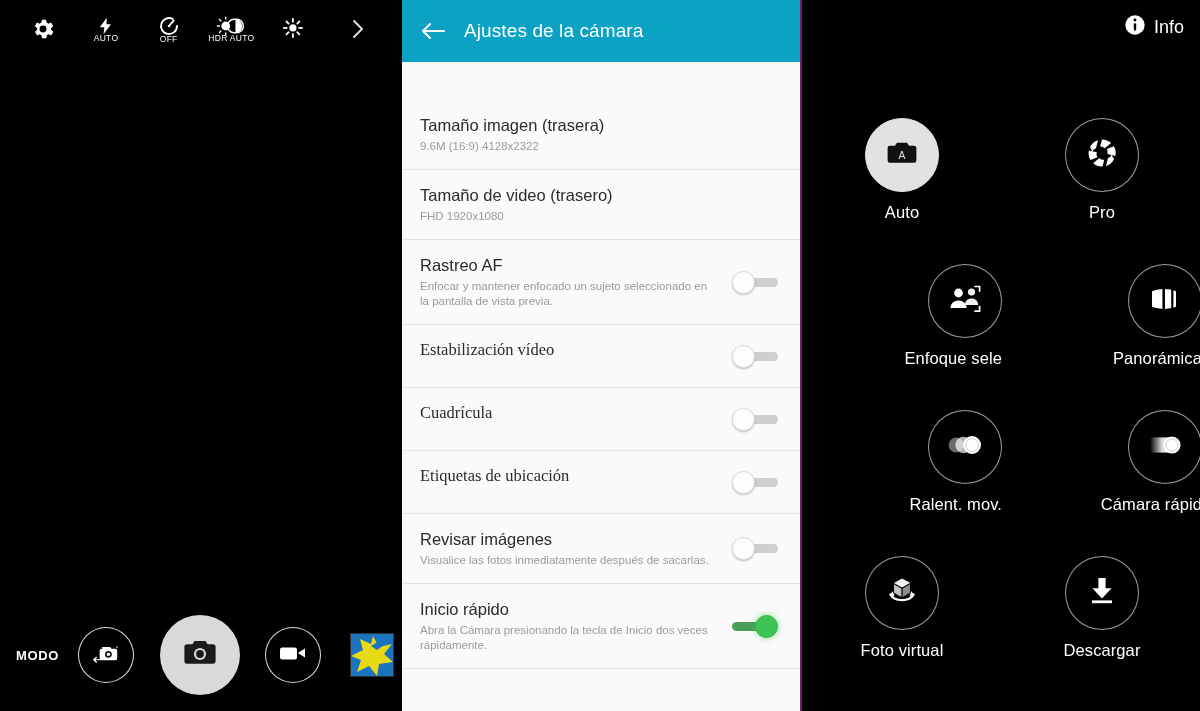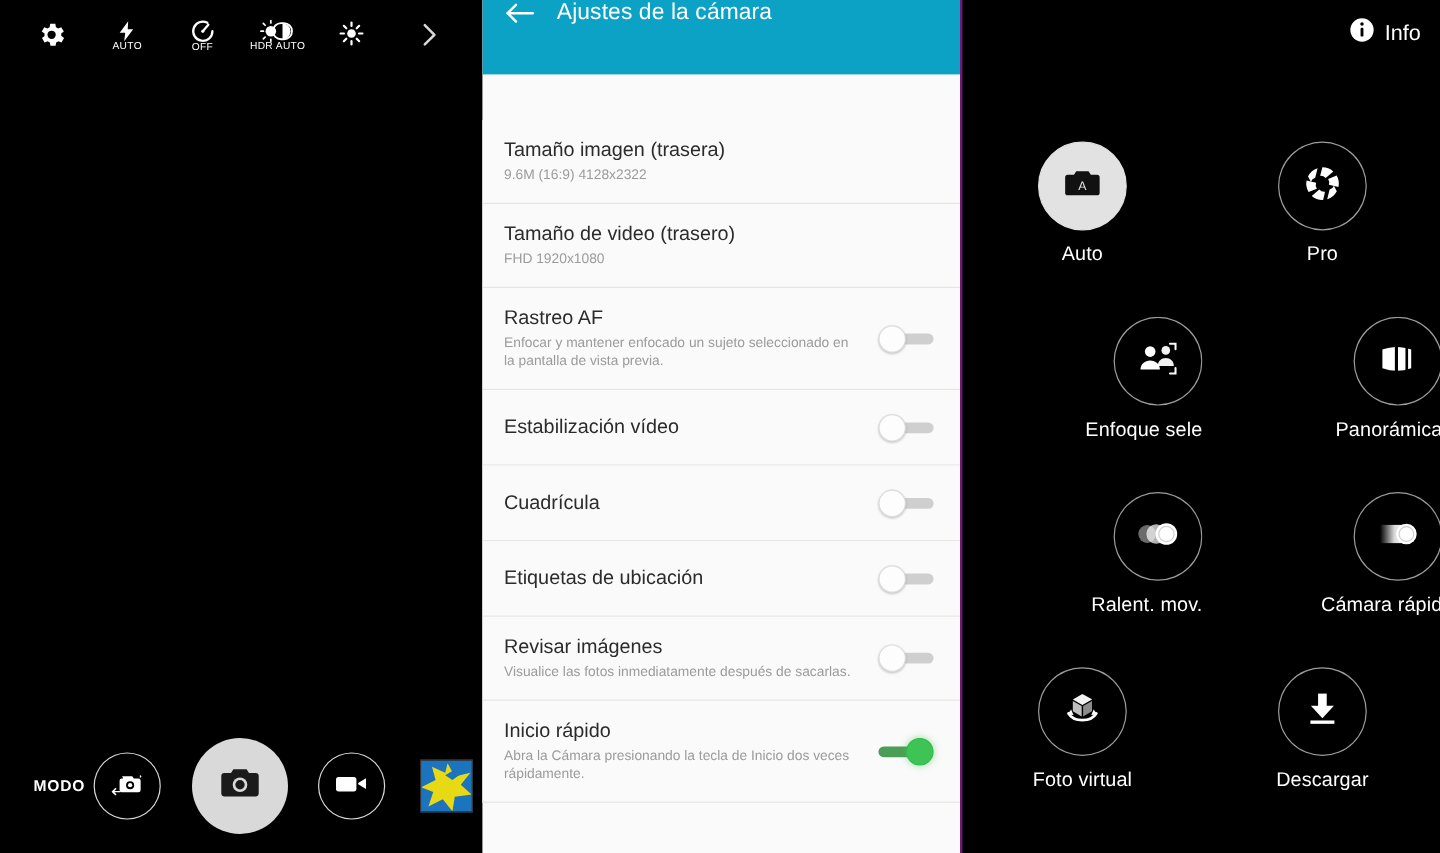--- a/index.html
+++ b/index.html
@@ -49,21 +49,21 @@
   }
   .vf-icon.chevron .glyph svg { opacity: .85; }
 
   
   .vf-bottombar {
     position: absolute; bottom: 0; left: 0;
     width: 400px; height: 112px;
     display: flex; align-items: center;
   }
   .modo-label {
-    position: absolute; left: 28px; top: 50%;
+    position: absolute; left: 16px; top: 50%;
     transform: translateY(-50%);
     color: #fff; font-size: 13px; font-weight: bold;
     letter-spacing: 0.6px;
   }
   .ctl-switch-cam {
     position: absolute; left: 78px; top: 50%;
     transform: translateY(-50%);
     width: 56px; height: 56px; border-radius: 50%;
     border: 1.6px solid rgba(255,255,255,0.85);
     display: flex; align-items: center; justify-content: center;
@@ -98,21 +98,21 @@
     position: relative;
     width: 400px; height: 711px;
     flex: 0 0 400px;
     background: #fafafa;
     border-left: 2px solid #000;
     overflow: hidden;
   }
   .settings-header {
     height: 62px;
     background: #0ba2c5;
-    display: flex; align-items: flex-start;
+    display: flex; align-items: center;
     padding-left: 18px;
     gap: 18px;
   }
   .settings-header .title {
     color: #fff;
     font-size: 19px;
     letter-spacing: 0.1px;
   }
   .back-arrow { display: flex; align-items: center; }
 
@@ -129,21 +129,21 @@
     color: #2b2b2b;
     line-height: 1.35;
   }
   .srow .s-sub {
     font-size: 11.5px;
     color: #9b9b9b;
     margin-top: 3px;
     line-height: 1.35;
   }
   .srow.with-toggle { padding-right: 86px; }
-  .srow.single { display: flex; align-items: center; min-height: 63px; }
+  .srow.single { display: flex; align-items: flex-start; min-height: 63px; font-family: Liberation Serif, serif; }
 
   .toggle {
     position: absolute;
     right: 22px;
     top: 50%;
     transform: translateY(-50%);
     width: 46px; height: 16px;
   }
   .toggle .track {
     position: absolute; right: 0; top: 4px;

